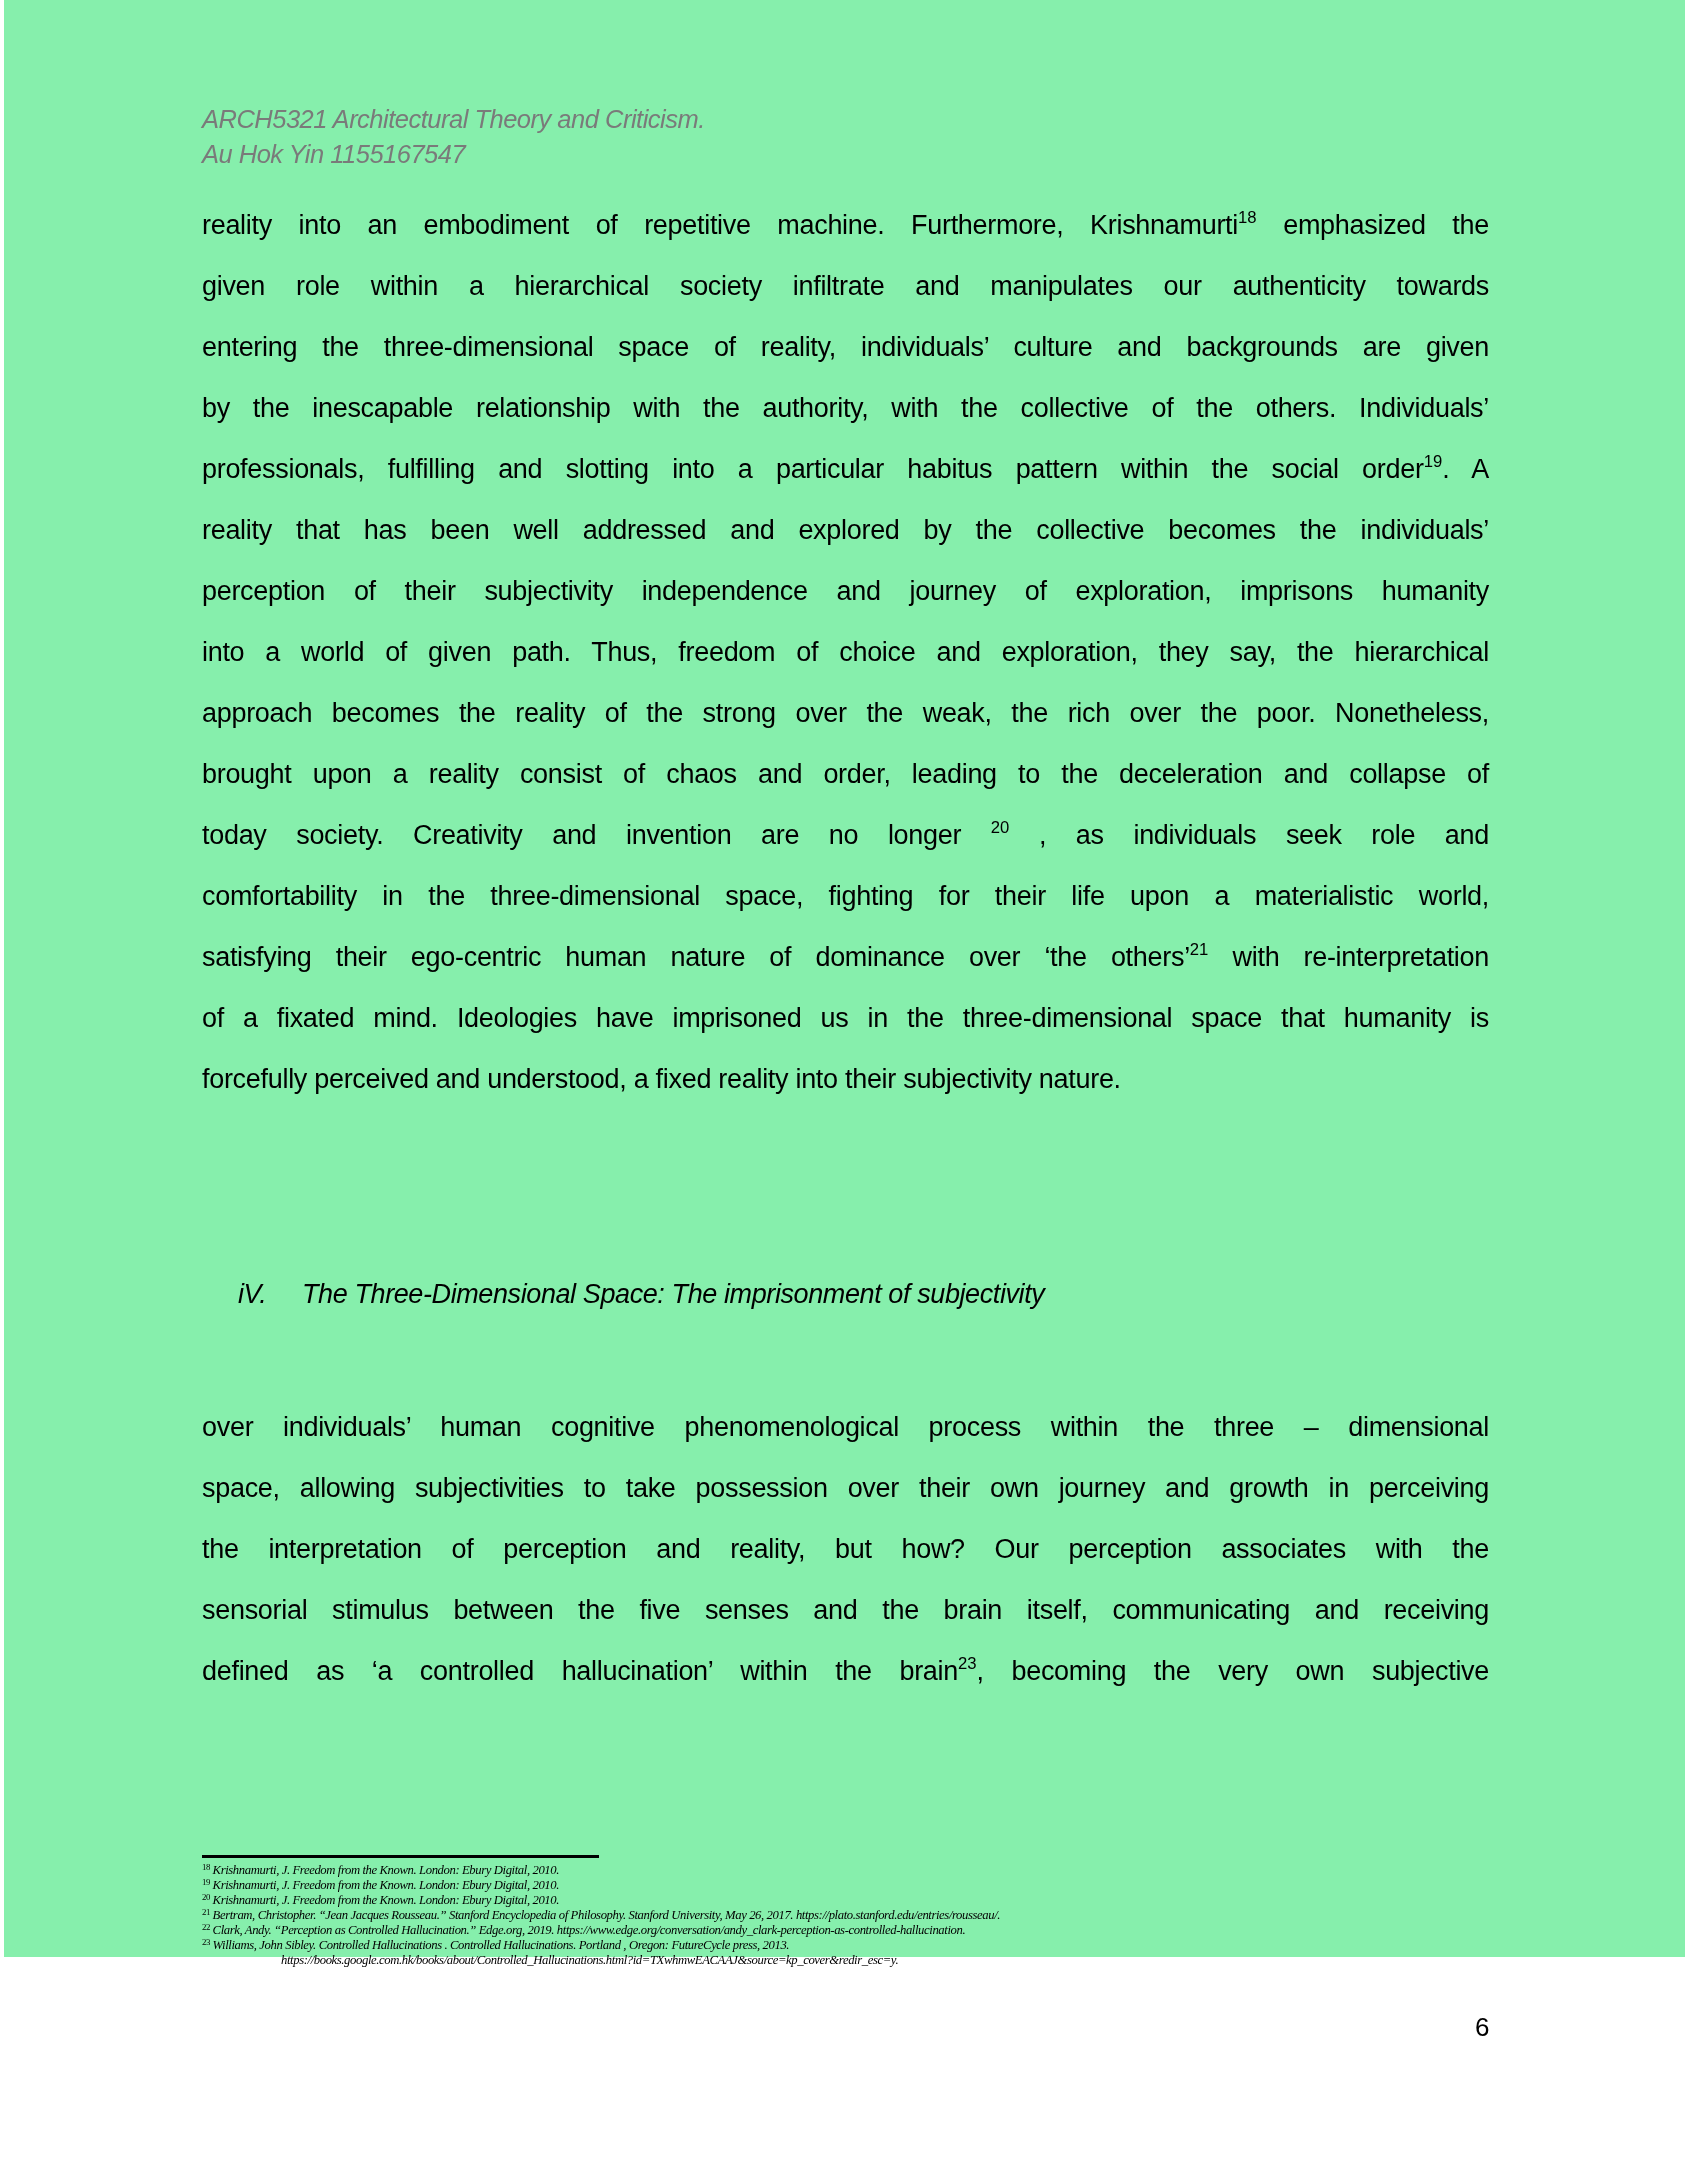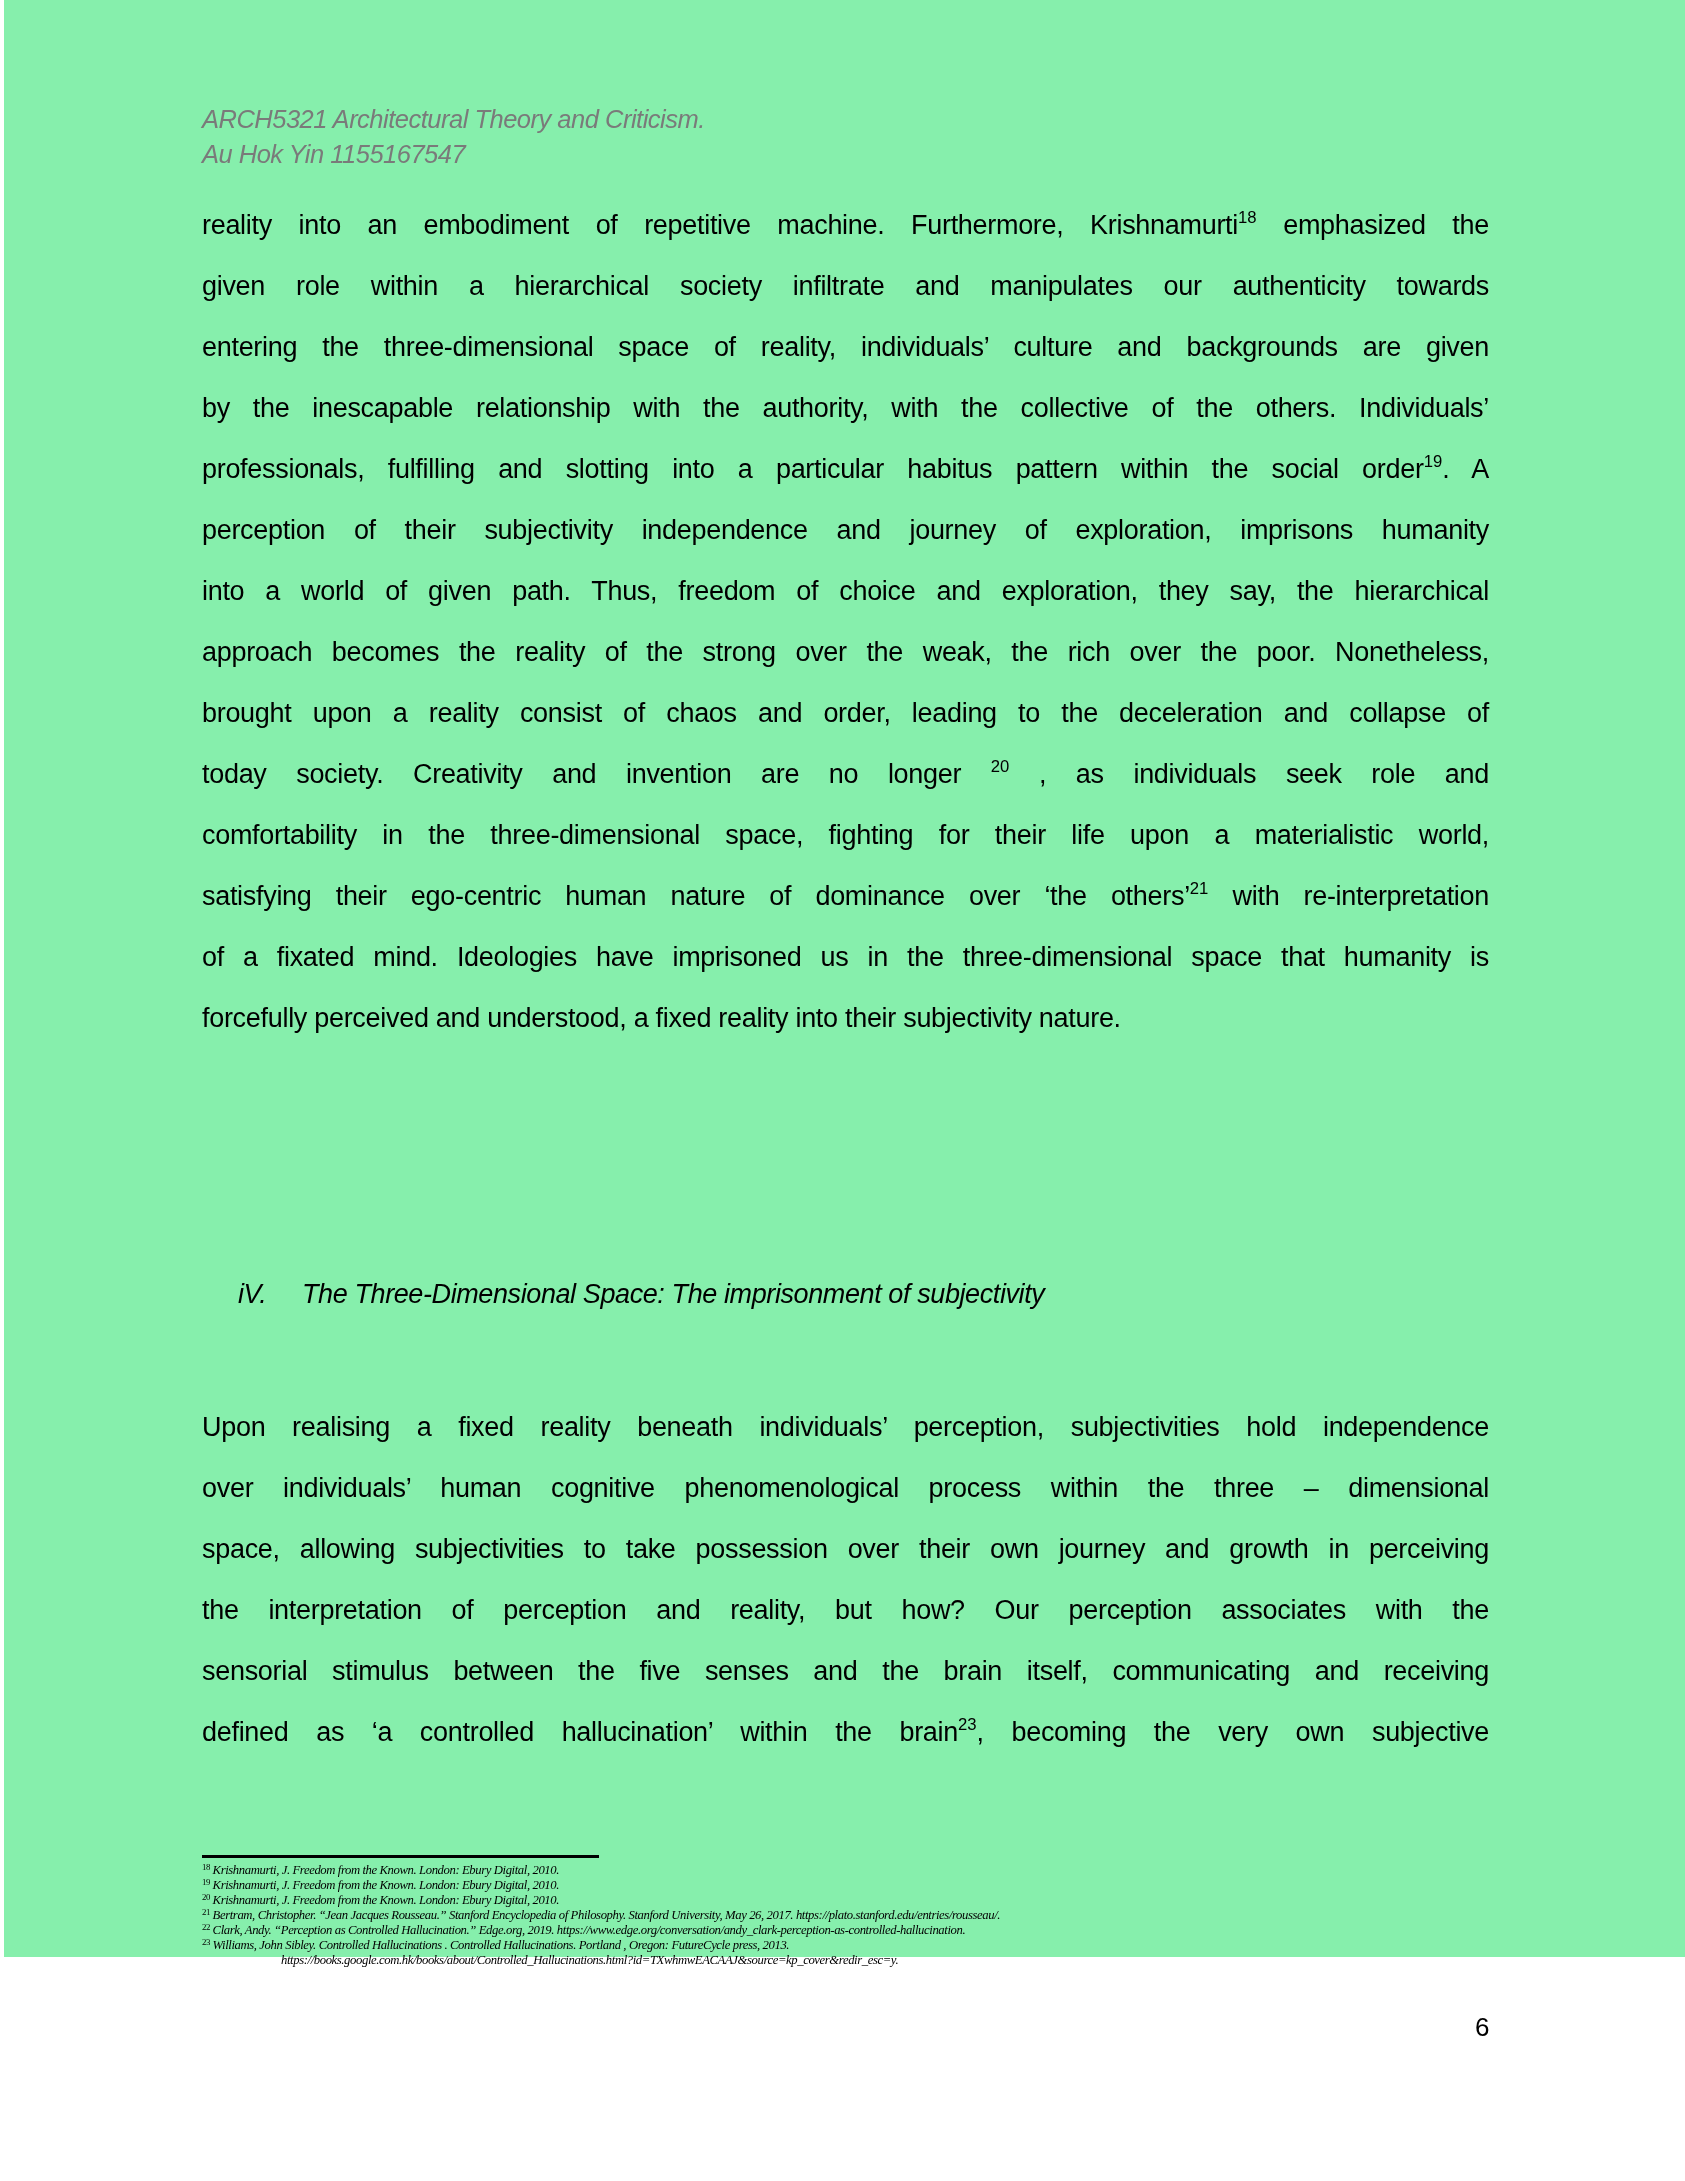--- a/index.html
+++ b/index.html
@@ -120,37 +120,37 @@
     <div>ARCH5321 Architectural Theory and Criticism.</div>
     <div>Au Hok Yin 1155167547</div>
   </div>
 
   <div class="body-block" id="para1">
       <div class="body-line"><span>reality into an embodiment of repetitive machine. Furthermore, Krishnamurti</span><sup>18</sup><span> emphasized the</span></div>
       <div class="body-line"><span>given role within a hierarchical society infiltrate and manipulates our authenticity towards</span></div>
       <div class="body-line"><span>entering the three-dimensional space of reality, individuals’ culture and backgrounds are given</span></div>
       <div class="body-line"><span>by the inescapable relationship with the authority, with the collective of the others. Individuals’</span></div>
       <div class="body-line"><span>professionals, fulfilling and slotting into a particular habitus pattern within the social order</span><sup>19</sup><span>. A</span></div>
+      <div class="body-line"><span>reality that has been well addressed and explored by the collective becomes the individuals’</span></div>
       <div class="body-line"><span>perception of their subjectivity independence and journey of exploration, imprisons humanity</span></div>
       <div class="body-line"><span>into a world of given path. Thus, freedom of choice and exploration, they say, the hierarchical</span></div>
       <div class="body-line"><span>approach becomes the reality of the strong over the weak, the rich over the poor. Nonetheless,</span></div>
       <div class="body-line"><span>brought upon a reality consist of chaos and order, leading to the deceleration and collapse of</span></div>
       <div class="body-line"><span>today society. Creativity and invention are no longer </span><sup>20</sup><span> , as individuals seek role and</span></div>
       <div class="body-line"><span>comfortability in the three-dimensional space, fighting for their life upon a materialistic world,</span></div>
       <div class="body-line"><span>satisfying their ego-centric human nature of dominance over ‘the others’</span><sup>21</sup><span> with re-interpretation</span></div>
       <div class="body-line"><span>of a fixated mind. Ideologies have imprisoned us in the three-dimensional space that humanity is</span></div>
       <div class="body-line last"><span>forcefully perceived and understood, a fixed reality into their subjectivity nature.</span></div>
     </div>
 
   <div class="section-heading">
     <span class="num">iV.</span><span>The Three-Dimensional Space: The imprisonment of subjectivity</span>
   </div>
 
   <div class="body-block" id="para2">
-      <div class="body-line"><span>Upon realising a fixed reality beneath individuals’ perception, subjectivities hold independence</span></div>
       <div class="body-line"><span>over individuals’ human cognitive phenomenological process within the three – dimensional</span></div>
       <div class="body-line"><span>space, allowing subjectivities to take possession over their own journey and growth in perceiving</span></div>
       <div class="body-line"><span>the interpretation of perception and reality, but how? Our perception associates with the</span></div>
       <div class="body-line"><span>sensorial stimulus between the five senses and the brain itself, communicating and receiving</span></div>
       <div class="body-line"><span>defined as ‘a controlled hallucination’ within the brain</span><sup>23</sup><span>, becoming the very own subjective</span></div>
     </div>
 
   <div class="footnote-rule"></div>
 
   <div class="footnotes" id="footnotes">

